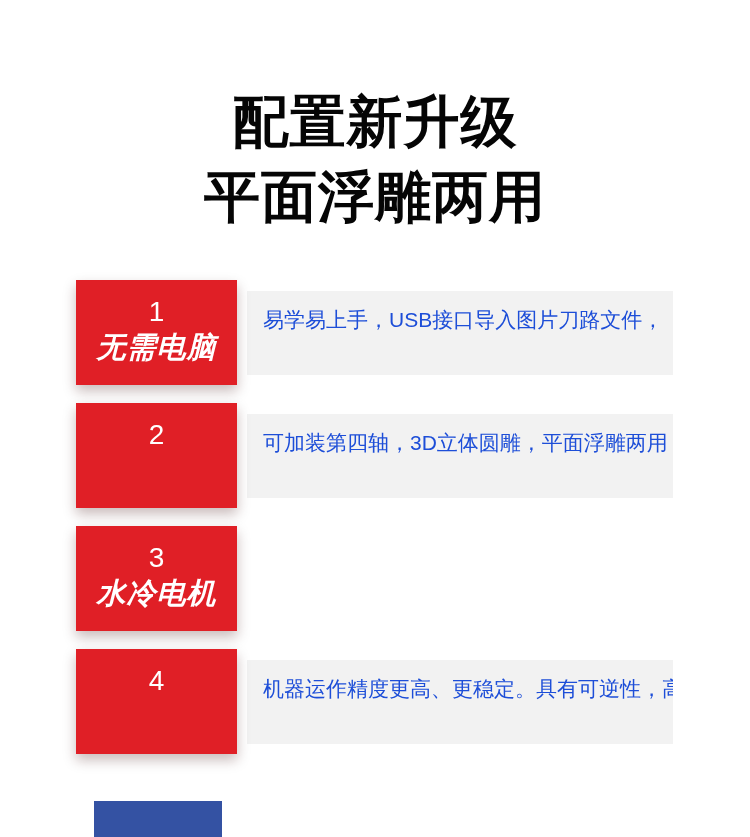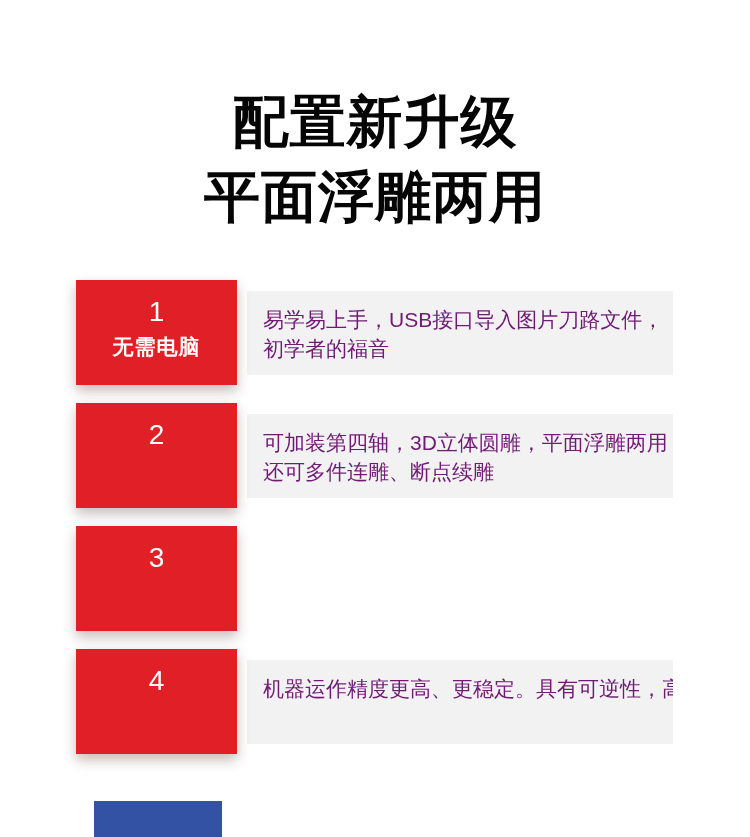--- a/index.html
+++ b/index.html
@@ -47,41 +47,42 @@
     box-sizing: border-box;
     padding-top: 15px;
     z-index: 2;
   }
   .num-box .num {
     font-size: 28px;
     line-height: 34px;
     font-weight: 500;
   }
   .num-box .label {
-    font-size: 21px;
+    font-size: 29px;
     line-height: 36px;
     font-weight: 700;
     letter-spacing: 1px;
+    font-style: italic;
   }
   .desc-panel {
     position: absolute;
     left: 247px;
     top: 11px;
     width: 426px;
     height: 84px;
     background: #f2f2f2;
     box-sizing: border-box;
     padding: 14px 18px 0 16px;
     overflow: hidden;
     z-index: 1;
   }
   .desc-panel .line {
     font-size: 21px;
     line-height: 29px;
-    color: #701a75;
+    color: #1d4ed8;
     white-space: nowrap;
   }
   .row-1 { top: 280px; }
   .row-2 { top: 403px; }
   .row-3 { top: 526px; }
   .row-4 { top: 649px; }
   .next-section-peek {
     position: absolute;
     left: 94px;
     top: 801px;
@@ -100,37 +101,36 @@
     <div>平面浮雕两用</div>
   </div>
 
   <div class="feature-row row-1">
     <div class="num-box">
       <div class="num">1</div>
       <div class="label">无需电脑</div>
     </div>
     <div class="desc-panel">
       <div class="line">易学易上手，USB接口导入图片刀路文件，</div>
-      <div class="line">初学者的福音</div>
     </div>
   </div>
 
   <div class="feature-row row-2">
     <div class="num-box">
       <div class="num">2</div>
     </div>
     <div class="desc-panel">
       <div class="line">可加装第四轴，3D立体圆雕，平面浮雕两用，</div>
-      <div class="line">还可多件连雕、断点续雕</div>
     </div>
   </div>
 
   <div class="feature-row row-3">
     <div class="num-box">
       <div class="num">3</div>
+      <div class="label">水冷电机</div>
     </div>
   </div>
 
   <div class="feature-row row-4">
     <div class="num-box">
       <div class="num">4</div>
     </div>
     <div class="desc-panel">
       <div class="line">机器运作精度更高、更稳定。具有可逆性，高</div>
     </div>

